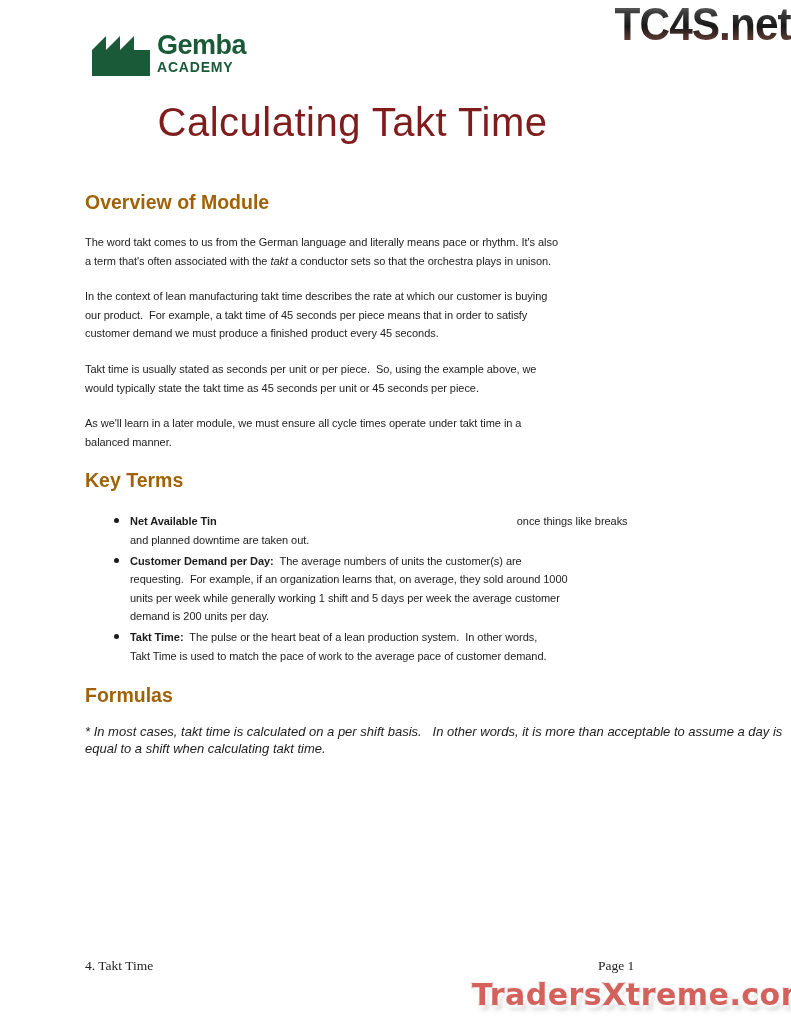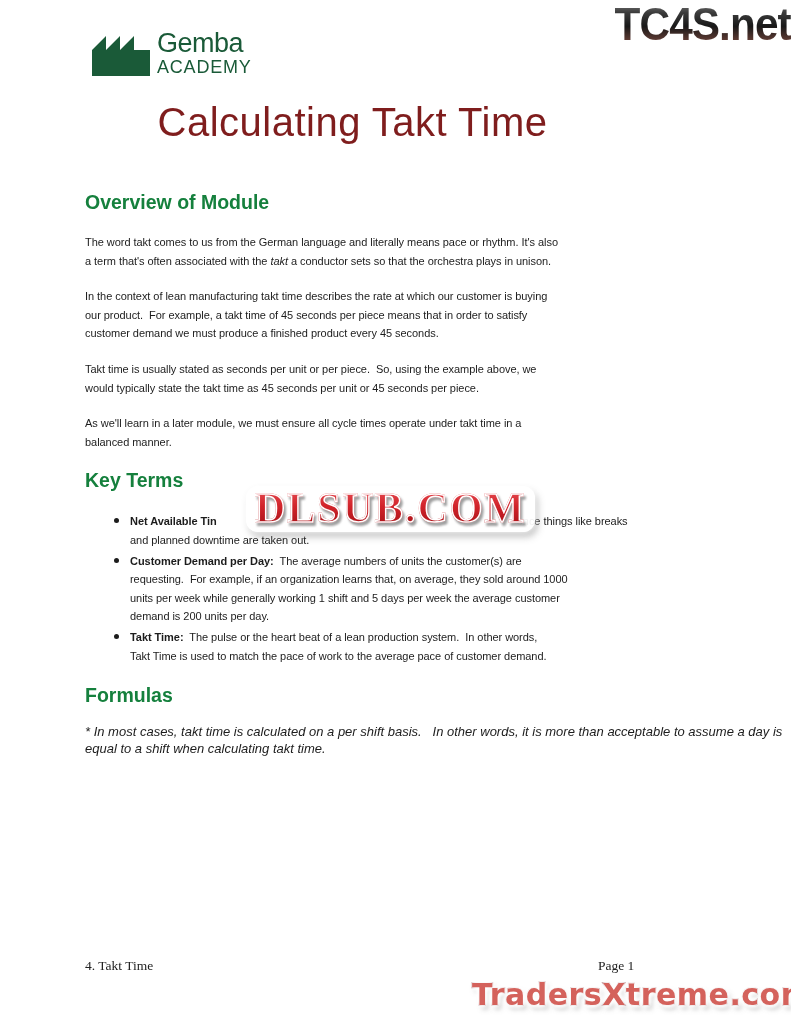--- a/index.html
+++ b/index.html
@@ -5,22 +5,22 @@
   html,body{margin:0;padding:0;background:#ffffff;}
   .page{
     position:relative;width:791px;height:1024px;background:#ffffff;
     font-family:"Liberation Sans",sans-serif;color:#1c1c1c;overflow:hidden;
   }
 
   
   .logo{position:absolute;left:92px;top:30px;display:flex;align-items:center;gap:7px;}
   .logo svg{display:block;}
   .logo-text{line-height:1;color:#1a5a38;}
-  .logo-name{font-size:27px;font-weight:normal;letter-spacing:-0.5px;display:block;}
-  .logo-sub{font-size:18px;font-weight:normal;letter-spacing:0.8px;display:block;margin-top:1px;}
+  .logo-name{font-size:27px;font-weight:bold;letter-spacing:-0.5px;display:block;}
+  .logo-sub{font-size:14px;font-weight:bold;letter-spacing:0.8px;display:block;margin-top:1px;}
 
   
   .wm-top{
     position:absolute;top:-4px;right:0;
     font-family:"Liberation Sans",sans-serif;font-weight:bold;font-size:47px;letter-spacing:-1px;
     transform:scaleX(0.9);transform-origin:right top;
     background:linear-gradient(180deg,#9d9d9d 0%,#3c3c3c 30%,#181818 55%,#5d3a33 80%,#a26a5e 100%);
     -webkit-background-clip:text;background-clip:text;color:transparent;
   }
   .wm-mid{
@@ -42,21 +42,21 @@
     text-shadow:0 0 3px #fff,0 0 5px #fff,2px 2px 4px #fff,-2px 2px 4px #fff,2px -2px 4px #fff,-2px -2px 4px #fff,3px 4px 5px rgba(120,120,120,0.5);
     white-space:nowrap;
   }
 
   
   .title{
     position:absolute;top:100px;left:0;width:705px;text-align:center;
     font-size:40px;font-weight:400;color:#7f1d1d;letter-spacing:0.5px;
   }
   .content{position:absolute;left:85px;top:190px;width:624px;}
-  h2{font-size:19.5px;font-weight:bold;color:#15803d;margin:0 0 19px 0;line-height:24px;}
+  h2{font-size:19.5px;font-weight:bold;color:#a16207;margin:0 0 19px 0;line-height:24px;}
   h2.tight{margin-bottom:14px;}
   h2.gap-top{margin-top:18px;}
   .para{margin:0 0 17px 0;}
   .line{display:block;line-height:18.6px;font-size:11px;letter-spacing:-0.05px;white-space:pre;}
   .bold{font-weight:bold;margin-top:17px;}
   .italic{font-style:italic;text-align:right;}
   .strike{text-decoration:line-through;text-decoration-color:#d01b1b;text-decoration-thickness:1.5px;}
   .caret{color:#2a2ae0;font-weight:bold;font-size:13px;position:relative;top:6px;margin-left:-3px;}
   .spacer{display:inline-block;}
 
@@ -132,22 +132,19 @@
         </li>
       </ul>
 
     <h2 class="tight gap-top">Formulas</h2>
     <div class="footnote">
         <div class="line"><span>* In most cases, takt time is calculated on a per shift basis.   In other words, it is more than acceptable to assume a day is</span></div>
         <div class="line"><span>equal to a shift when calculating takt time.</span></div>
       </div>
   </div>
 
-  <div class="wm-mid">
-    <span>DLSUB.COM</span>
-  </div>
 
   <div class="footer-left">4. Takt Time</div>
   <div class="footer-right">Page 1</div>
 
   <div class="wm-bottom">TradersXtreme.com</div>
 
 </div>
 
 </body></html>

